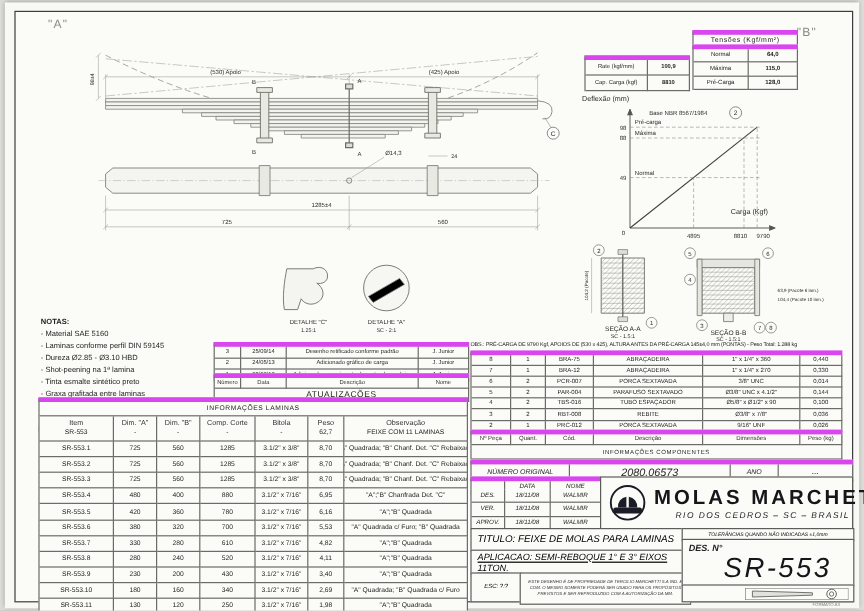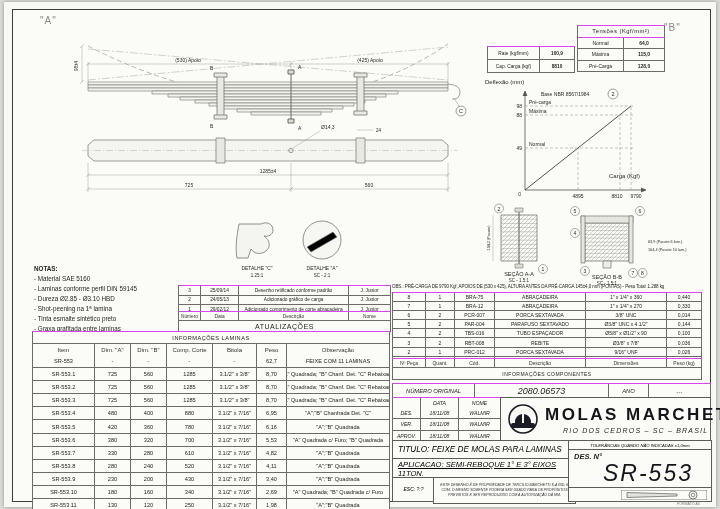--- a/index.html
+++ b/index.html
@@ -2,21 +2,21 @@
 <html><head>
 <meta charset="utf-8">
 <style>
   html,body{margin:0;padding:0;background:#b6b6b2;font-family:"Liberation Sans",sans-serif;}
   .page{position:relative;width:720px;height:509px;background:#dcdcd8;overflow:hidden;}
   .paper{position:absolute;left:4px;top:2px;width:712px;height:505px;background:#f8f8f5;box-shadow:0 0 4px rgba(0,0,0,.35);}
   .frame{position:absolute;left:12px;top:9px;width:697px;height:491px;border:1.2px solid #3c3c3c;background:#fbfbf8;}
   .t{position:absolute;color:#222;white-space:nowrap;}
   .corner{font-size:10px;color:#8a8a86;letter-spacing:1px;}
   
-  .tbl{position:absolute;display:grid;border-top:1px solid #d946ef;border-left:1px solid #6b6b68;background:#fbfbf8;}
+  .tbl{position:absolute;display:grid;border-top:4px solid #d946ef;border-left:1px solid #6b6b68;background:#fbfbf8;}
   .cl{border-right:1px solid #6b6b68;border-bottom:1px solid #6b6b68;display:flex;align-items:center;justify-content:center;
       font-size:5.5px;color:#1d1d1b;overflow:hidden;white-space:nowrap;}
   .row{display:grid;grid-column:1/-1;grid-template-columns:inherit;}
   .banner{grid-column:1/-1;font-size:8px;letter-spacing:.5px;}
   .hdr{font-size:5.5px;color:#333;}
   .small4{font-size:4.6px;}
   
   .rate{grid-template-columns:52px 35px;}
   .rate .cl{height:12px;font-size:4.8px;}
   .tens{grid-template-columns:46px 41px;}

